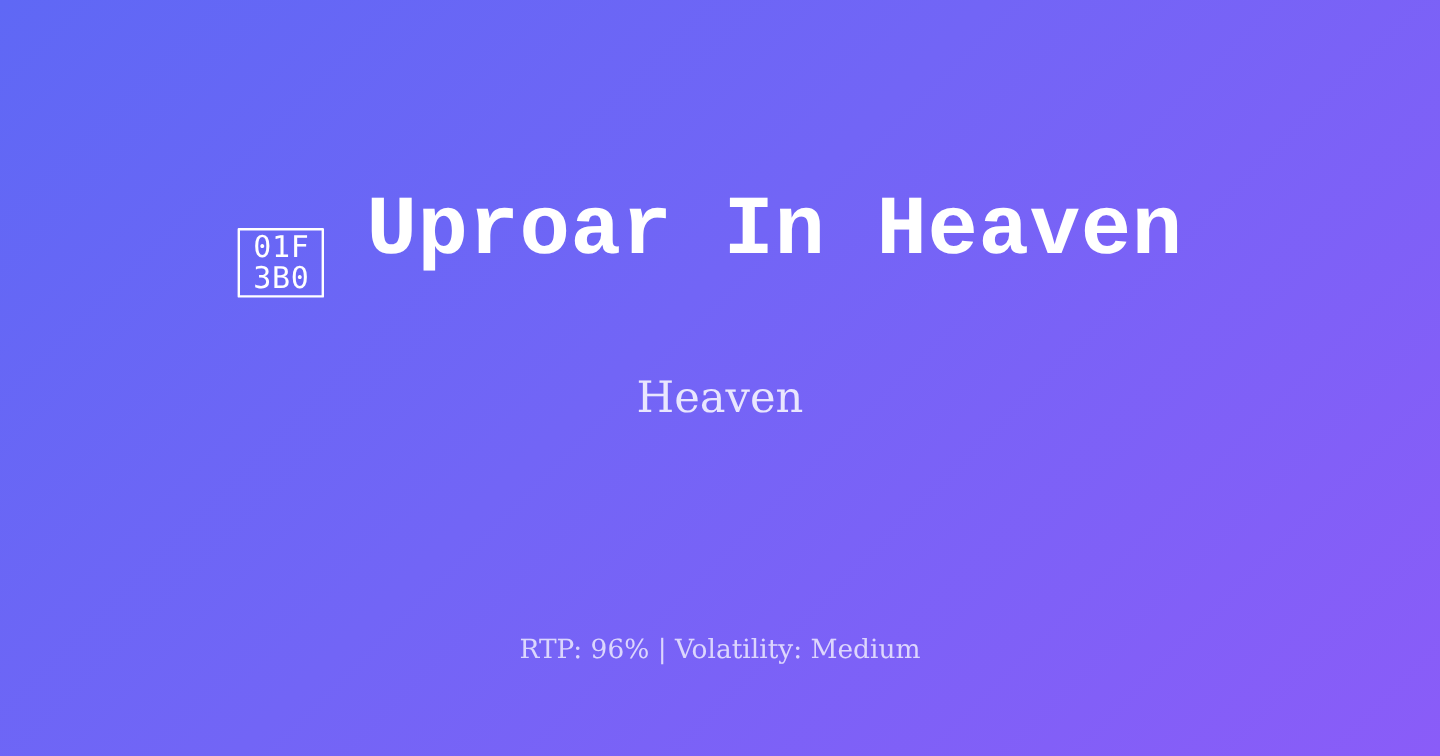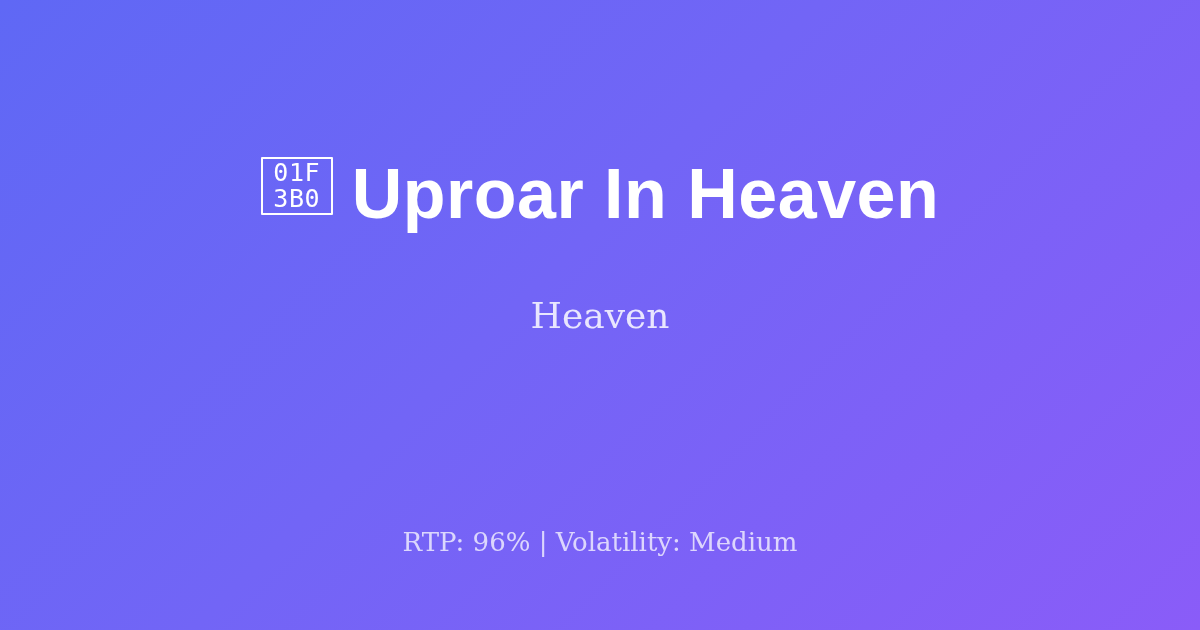--- a/index.html
+++ b/index.html
@@ -40,21 +40,21 @@
     flex-direction: column;
     align-items: center;
     justify-content: center;
     padding-top: 24px;
     box-sizing: border-box;
   }
 
   .title-row {
     display: flex;
     flex-direction: row;
-    align-items: flex-start;
+    align-items: flex-end;
     justify-content: center;
     gap: 19px;
     width: 100%;
   }
 
   
   .tofu-glyph {
     display: inline-flex;
     flex-direction: column;
     align-items: center;
@@ -73,26 +73,26 @@
 
   .tofu-row {
     font-size: 25px;
     letter-spacing: 0.5px;
     font-weight: 400;
     line-height: 26px;
     white-space: pre;
   }
 
   .card-title {
-    font-family: Liberation Sans, sans-serif;
+    font-family: Liberation Mono, monospace;
     font-weight: 700;
     font-size: 70px;
     line-height: 1.06;
     color: #ffffff;
-    margin: 0;
+    margin: 16px;
     white-space: nowrap;
     letter-spacing: 0.5px;
   }
 
   .card-subtitle {
     font-family: "DejaVu Serif", "Liberation Serif", serif;
     font-weight: 400;
     font-size: 36px;
     line-height: 1.2;
     color: rgba(255, 255, 255, 0.84);
@@ -106,21 +106,21 @@
     position: absolute;
     left: 0;
     right: 0;
     top: 528px;
     text-align: center;
   }
 
   .footer-text {
     font-family: "DejaVu Serif", "Liberation Serif", serif;
     font-weight: 400;
-    font-size: 26px;
+    font-size: 22px;
     line-height: 28px;
     color: rgba(255, 255, 255, 0.74);
     white-space: nowrap;
   }
 </style>
 </head>
 <body>
 
 <div class="og-card">
 

